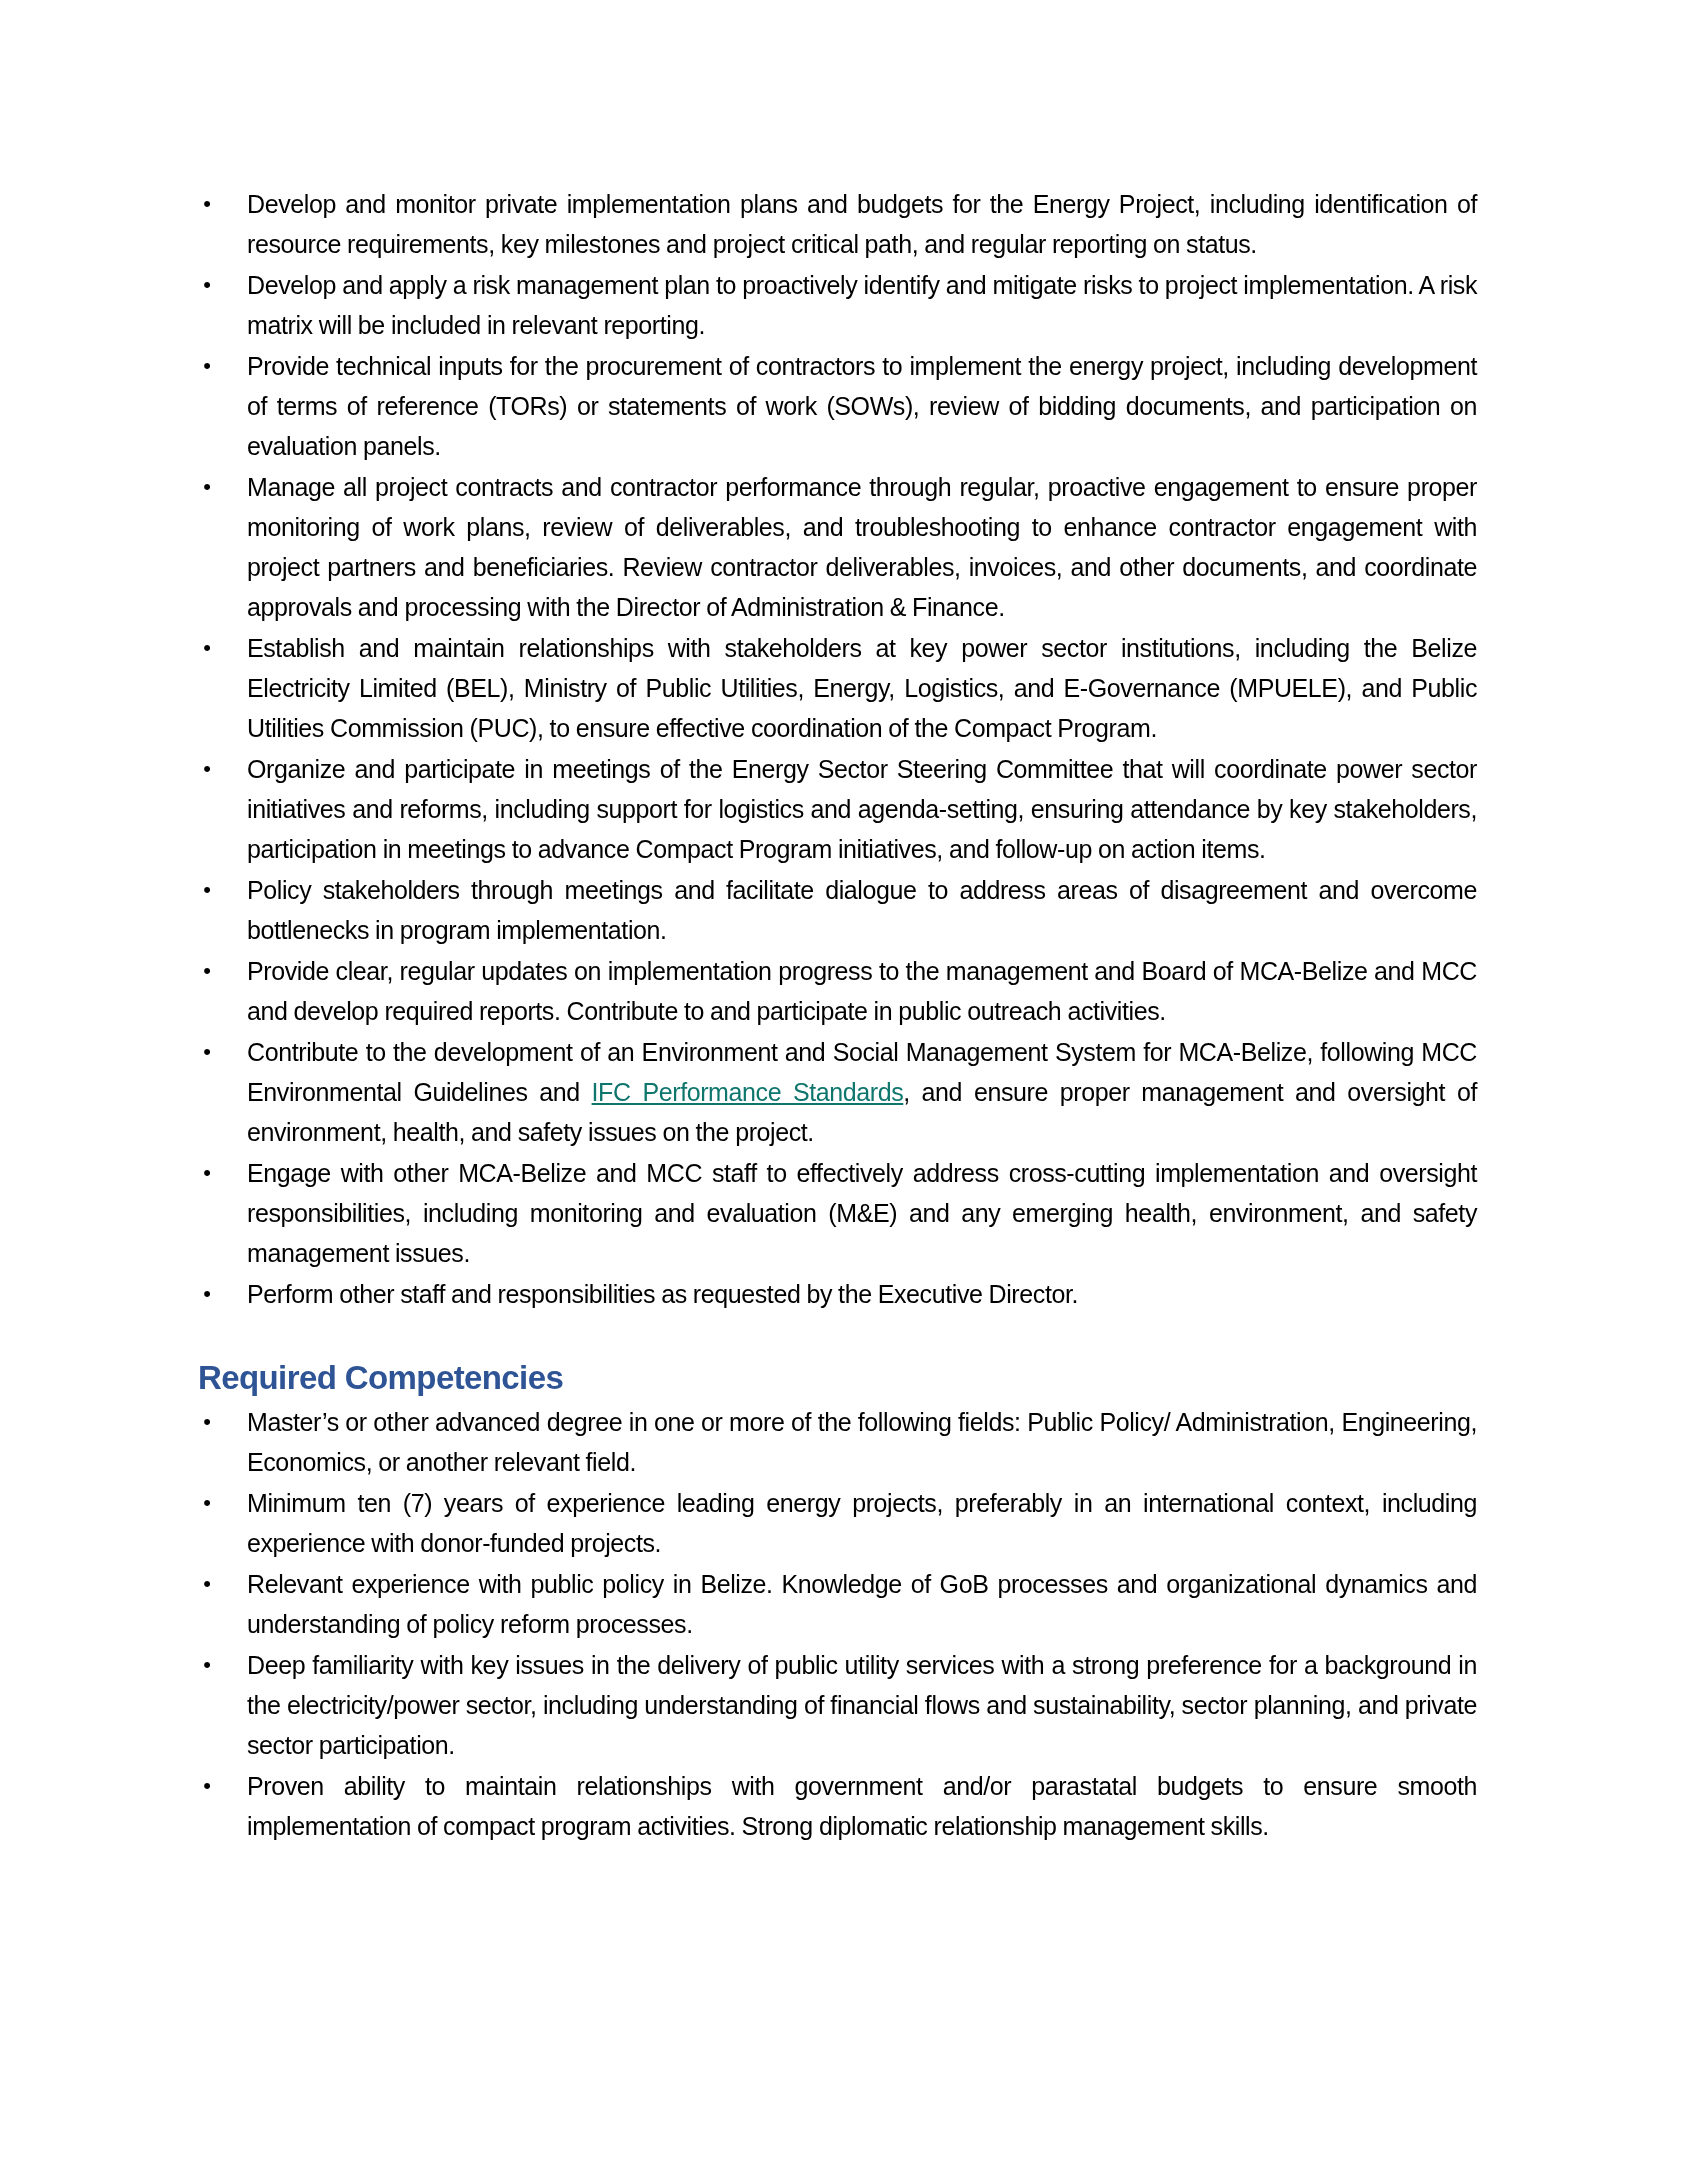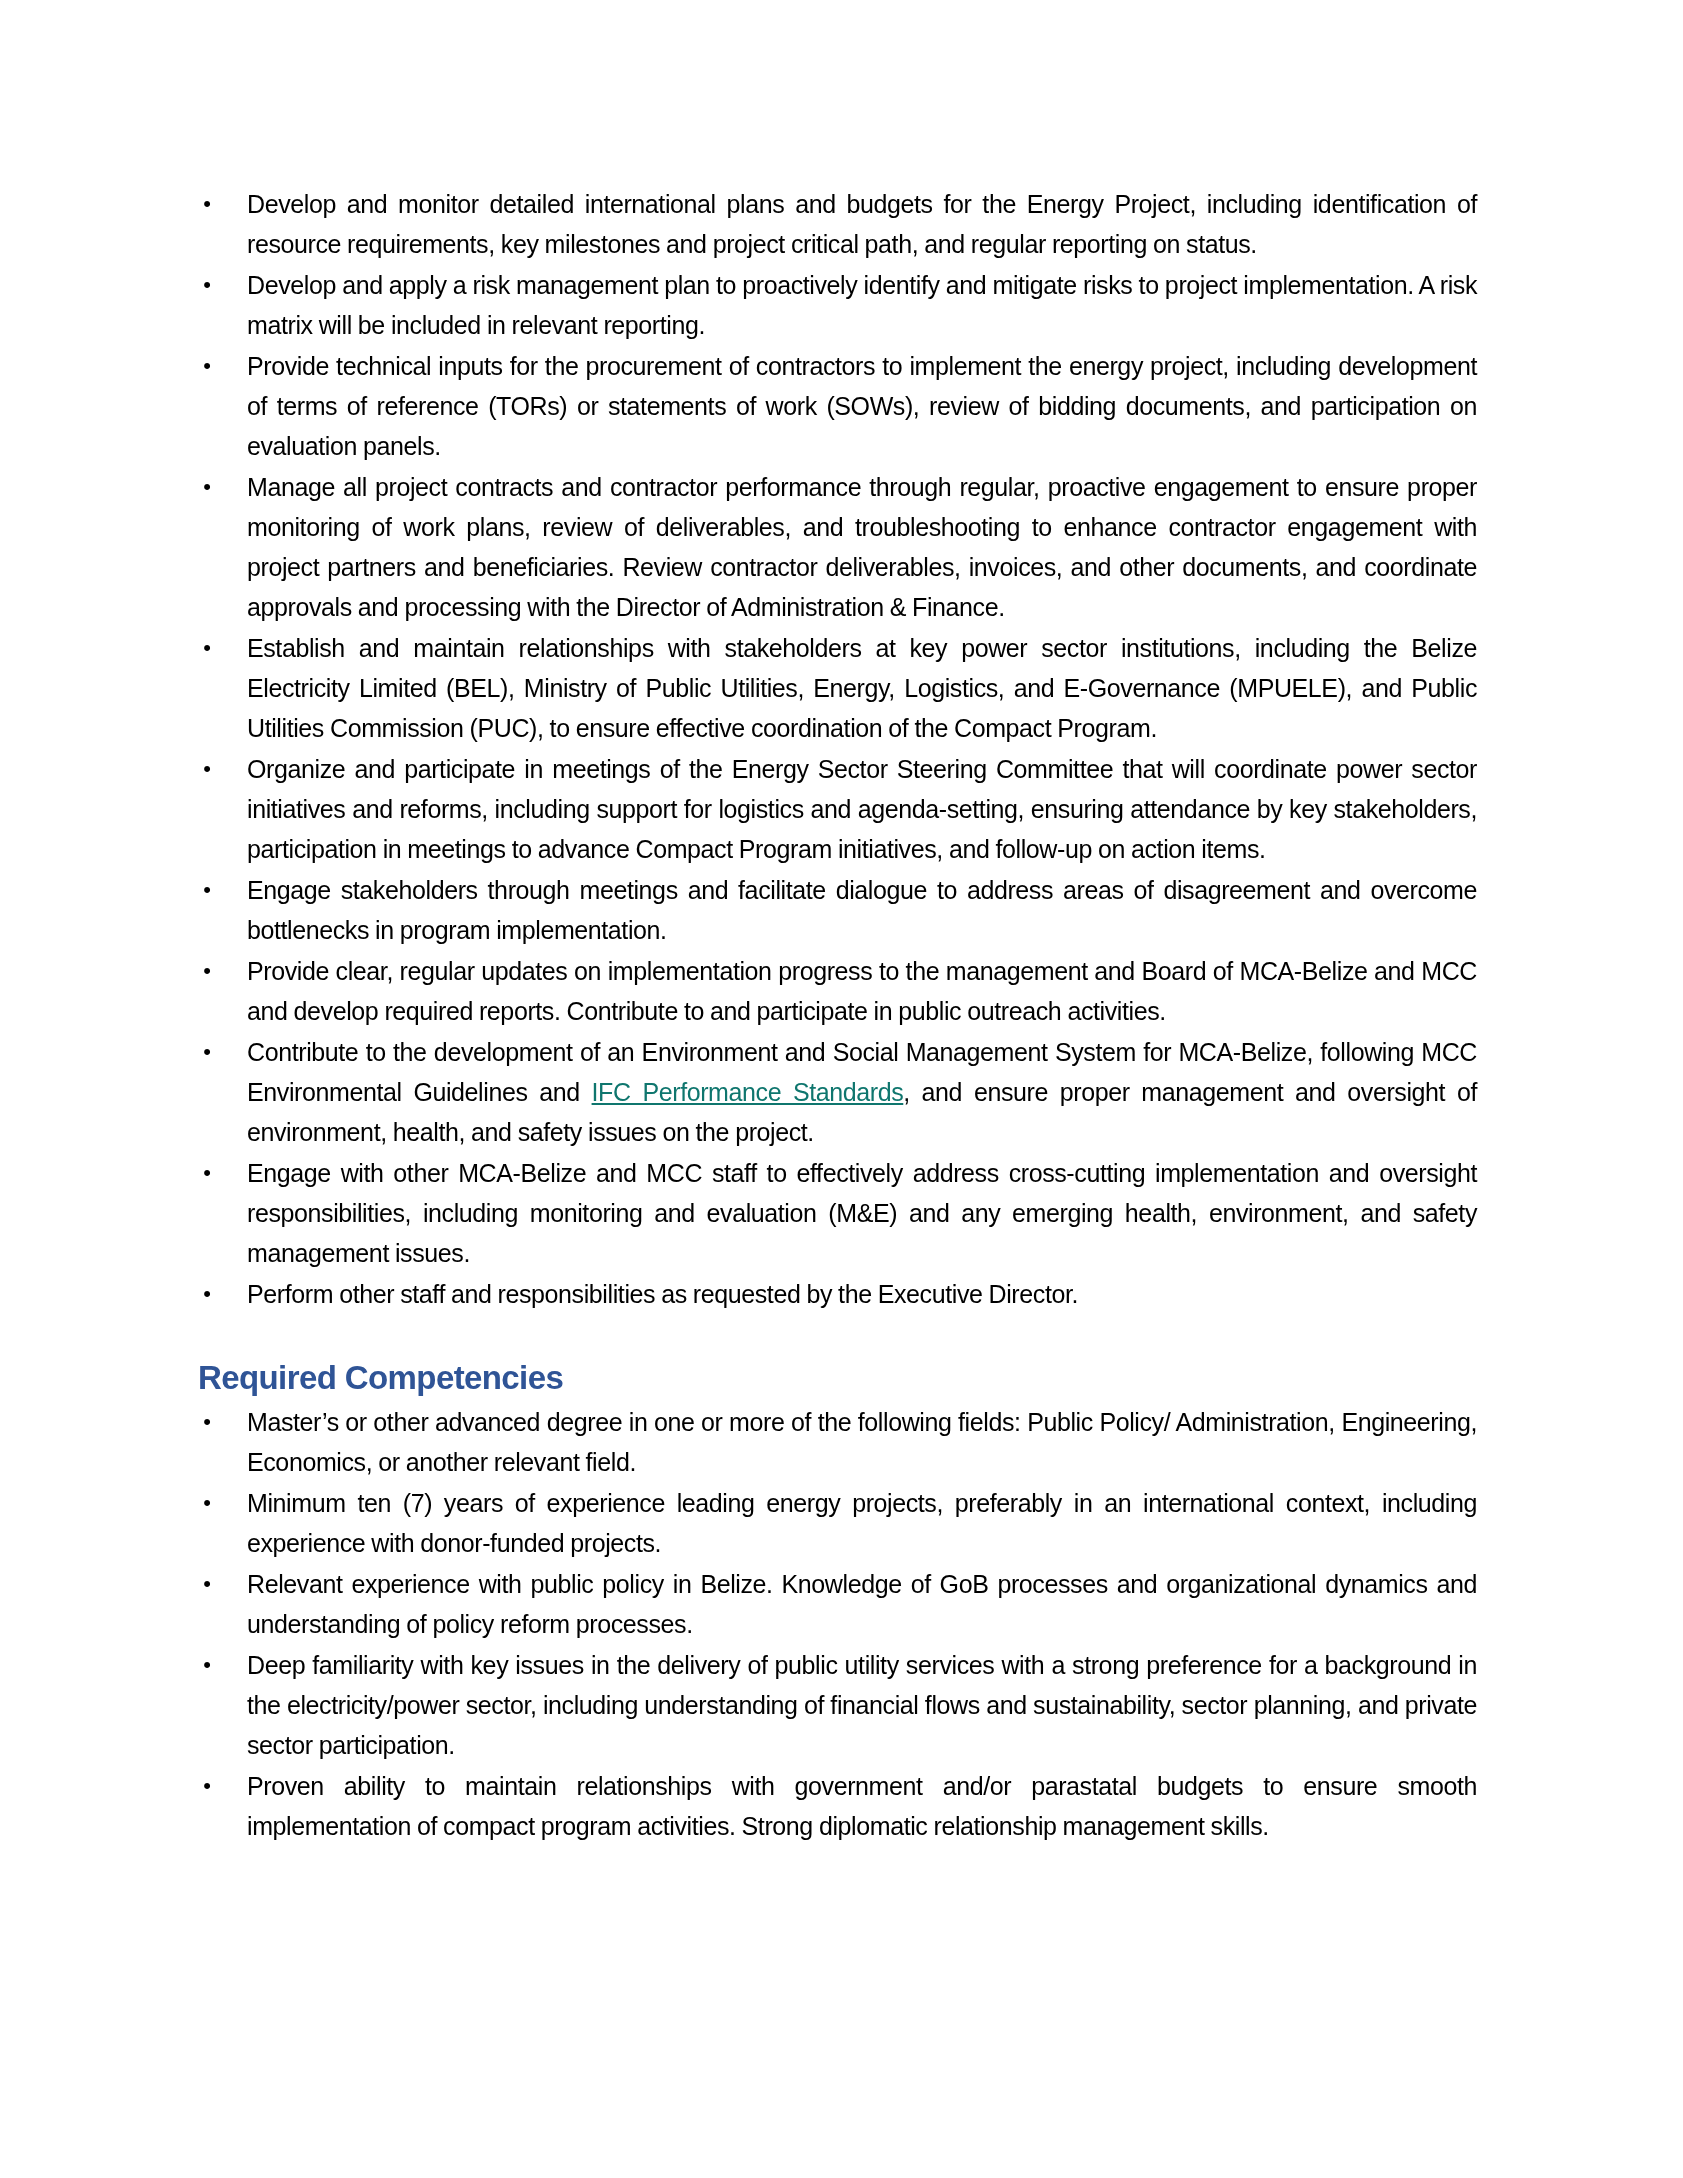--- a/index.html
+++ b/index.html
@@ -56,27 +56,27 @@
     color: #0f766e;
     text-decoration: underline;
   }
 </style>
 </head>
 <body>
 
 <div class="page">
 
   <ul class="bullets">
-    <li><span class="bullet">•</span><span>Develop and monitor detailed international plans and budgets for the Energy Project, including identification of resource requirements, key milestones and project critical path, and regular reporting on status.</span></li>
+    <li><span class="bullet">•</span><span>Develop and monitor private implementation plans and budgets for the Energy Project, including identification of resource requirements, key milestones and project critical path, and regular reporting on status.</span></li>
     <li><span class="bullet">•</span><span>Develop and apply a risk management plan to proactively identify and mitigate risks to project implementation.  A risk matrix will be included in relevant reporting.</span></li>
     <li><span class="bullet">•</span><span>Provide technical inputs for the procurement of contractors to implement the energy project, including development of terms of reference (TORs) or statements of work (SOWs), review of bidding documents, and participation on evaluation panels.</span></li>
     <li><span class="bullet">•</span><span>Manage all project contracts and contractor performance through regular, proactive engagement to ensure proper monitoring of work plans, review of deliverables, and troubleshooting to enhance contractor engagement with project partners and beneficiaries. Review contractor deliverables, invoices, and other documents, and coordinate approvals and processing with the Director of Administration &amp; Finance.</span></li>
     <li><span class="bullet">•</span><span>Establish and maintain relationships with stakeholders at key power sector institutions, including the Belize Electricity Limited (BEL), Ministry of Public Utilities, Energy, Logistics, and E-Governance (MPUELE), and Public Utilities Commission (PUC), to ensure effective coordination of the Compact Program.</span></li>
     <li><span class="bullet">•</span><span>Organize and participate in meetings of the Energy Sector Steering Committee that will coordinate power sector initiatives and reforms, including support for logistics and agenda-setting, ensuring attendance by key stakeholders, participation in meetings to advance Compact Program initiatives, and follow-up on action items.</span></li>
-    <li><span class="bullet">•</span><span>Engage stakeholders through meetings and facilitate dialogue to address areas of disagreement and overcome bottlenecks in program implementation.</span></li>
+    <li><span class="bullet">•</span><span>Policy stakeholders through meetings and facilitate dialogue to address areas of disagreement and overcome bottlenecks in program implementation.</span></li>
     <li><span class="bullet">•</span><span>Provide clear, regular updates on implementation progress to the management and Board of MCA-Belize and MCC and develop required reports.  Contribute to and participate in public outreach activities.</span></li>
     <li><span class="bullet">•</span><span>Contribute to the development of an Environment and Social Management System for MCA-Belize, following MCC Environmental Guidelines and </span><a class="link">IFC Performance Standards</a><span>, and ensure proper management and oversight of environment, health, and safety issues on the project.</span></li>
     <li><span class="bullet">•</span><span>Engage with other MCA-Belize and MCC staff to effectively address cross-cutting implementation and oversight responsibilities, including monitoring and evaluation (M&amp;E) and any emerging health, environment, and safety management issues.</span></li>
     <li><span class="bullet">•</span><span>Perform other staff and responsibilities as requested by the Executive Director.</span></li>
   </ul>
 
   <h2 class="heading">Required Competencies</h2>
 
   <ul class="bullets">
     <li><span class="bullet">•</span><span>Master’s or other advanced degree in one or more of the following fields: Public Policy/ Administration,  Engineering, Economics, or another relevant field.</span></li>

